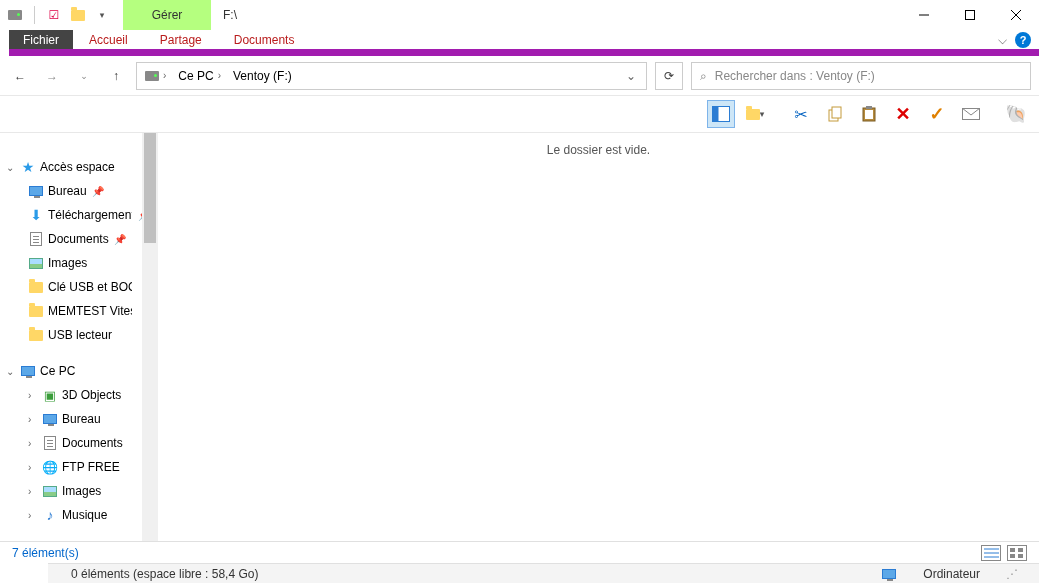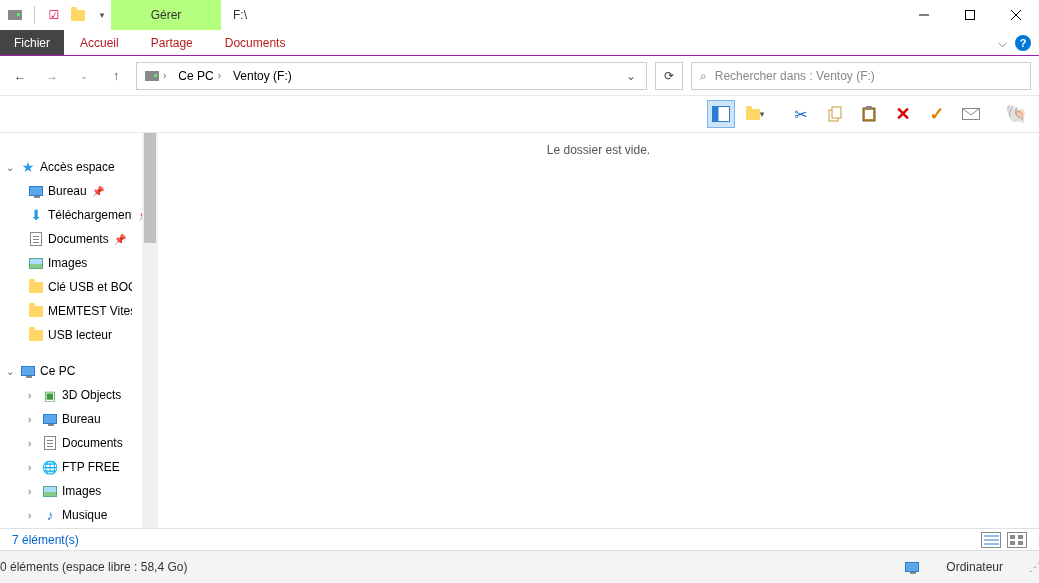--- a/index.html
+++ b/index.html
@@ -1,26 +1,26 @@
 <!DOCTYPE html>
 <html><head>
 <meta charset="utf-8">
 <style>
 * { box-sizing: border-box; margin: 0; padding: 0; font-family: "Segoe UI", Tahoma, sans-serif; font-size: 12px; }
 body { width: 1039px; height: 583px; background: #fff; overflow: hidden; display: flex; flex-direction: column; }
 .titlebar { height: 30px; display: flex; align-items: stretch; background: #fff; }
 .titlebar-left { display: flex; align-items: center; padding-left: 6px; gap: 6px; }
 .qat-icon { width: 18px; height: 18px; display: flex; align-items: center; justify-content: center; }
 .titlebar-divider { width: 1px; height: 18px; background: #ccc; margin: 0 4px; align-self: center; }
-.manage-tab { background: #b5ff7f; display: flex; align-items: center; justify-content: center; width: 110px; color: #333; }
+.manage-tab { background: #b5ff7f; display: flex; align-items: center; justify-content: center; width: 88px; color: #333; margin-left: 12px; }
 .titlebar-title { display: flex; align-items: center; padding-left: 12px; color: #333; flex: 1; }
 .win-controls { display: flex; }
 .win-btn { width: 46px; display: flex; align-items: center; justify-content: center; cursor: default; }
 .win-btn svg { width: 10px; height: 10px; }
-.ribbon-tabs { height: 26px; display: flex; align-items: stretch; background: #fff; border-bottom: 1px solid #a21caf; }
+.ribbon-tabs { height: 26px; display: flex; align-items: stretch; background: #fff; border-bottom: 7px solid #a21caf; margin-left: 9px; }
 .tab { padding: 0 16px; display: flex; align-items: center; color: #b91c1c; }
 .tab.file { background: #444; color: #fff; padding: 0 14px; }
 .tab.drive { padding: 0 10px; }
 .ribbon-right { margin-left: auto; display: flex; align-items: center; gap: 8px; padding-right: 8px; }
 .help-icon { width: 16px; height: 16px; border-radius: 50%; background: #0078d7; color: #fff; display: flex; align-items: center; justify-content: center; font-weight: bold; font-size: 11px; }
 .nav-row { height: 40px; display: flex; align-items: center; padding: 0 8px; gap: 8px; border-bottom: 1px solid #e8e8e8; }
 .nav-btn { width: 24px; height: 24px; display: flex; align-items: center; justify-content: center; color: #888; }
 .nav-btn.enabled { color: #333; }
 .addr-bar { flex: 1; height: 28px; border: 1px solid #ccc; display: flex; align-items: center; padding: 0 4px; gap: 4px; }
 .addr-seg { display: flex; align-items: center; gap: 4px; padding: 0 4px; }
@@ -41,21 +41,21 @@
 .tree-item.sub { padding-left: 28px; }
 .tree-caret { width: 10px; color: #666; font-size: 10px; }
 .tree-icon { width: 16px; height: 16px; display: flex; align-items: center; justify-content: center; }
 .tree-label { white-space: nowrap; overflow: hidden; text-overflow: clip; max-width: 84px; }
 .pin { color: #888; font-size: 10px; margin-left: 2px; }
 .tree-spacer { height: 12px; }
 .content { flex: 1; display: flex; justify-content: center; padding-top: 10px; color: #555; }
 .status1 { height: 22px; border-top: 1px solid #e0e0e0; display: flex; align-items: center; padding: 0 12px; color: #0066cc; }
 .status1-right { margin-left: auto; display: flex; gap: 6px; }
 .view-btn { width: 20px; height: 16px; border: 1px solid #888; display: flex; }
-.status2 { height: 33px; border-top: 1px solid #e0e0e0; background: #f4f4f4; display: flex; align-items: center; padding: 0 0; color: #333; }
+.status2 { height: 20px; border-top: 1px solid #e0e0e0; background: #f4f4f4; display: flex; align-items: center; padding: 0 23px; color: #333; margin-left: 48px; }
 .status2-right { margin-left: auto; display: flex; align-items: center; gap: 26px; }
 .grip { color: #999; letter-spacing: -2px; }
 .folder-icon { width: 14px; height: 11px; background: #ffd766; border-radius: 1px; position: relative; }
 .folder-icon::before { content: ""; position: absolute; top: -3px; left: 0; width: 6px; height: 3px; background: #ffd766; border-radius: 1px 1px 0 0; }
 .monitor-icon { width: 14px; height: 10px; border: 1px solid #2b7cd3; background: #5ca8e8; position: relative; }
 .monitor-icon::after { content: ""; position: absolute; bottom: -3px; left: 4px; width: 6px; height: 2px; background: #888; }
 .star-icon { color: #2b9be8; font-size: 14px; }
 .arrow-down-icon { color: #2b9be8; font-size: 14px; }
 .doc-icon { width: 12px; height: 14px; border: 1px solid #888; background: #fff; position: relative; }
 .doc-icon::before { content: ""; position: absolute; top: 3px; left: 2px; right: 2px; height: 1px; background: #888; box-shadow: 0 3px 0 #888, 0 6px 0 #888; }

